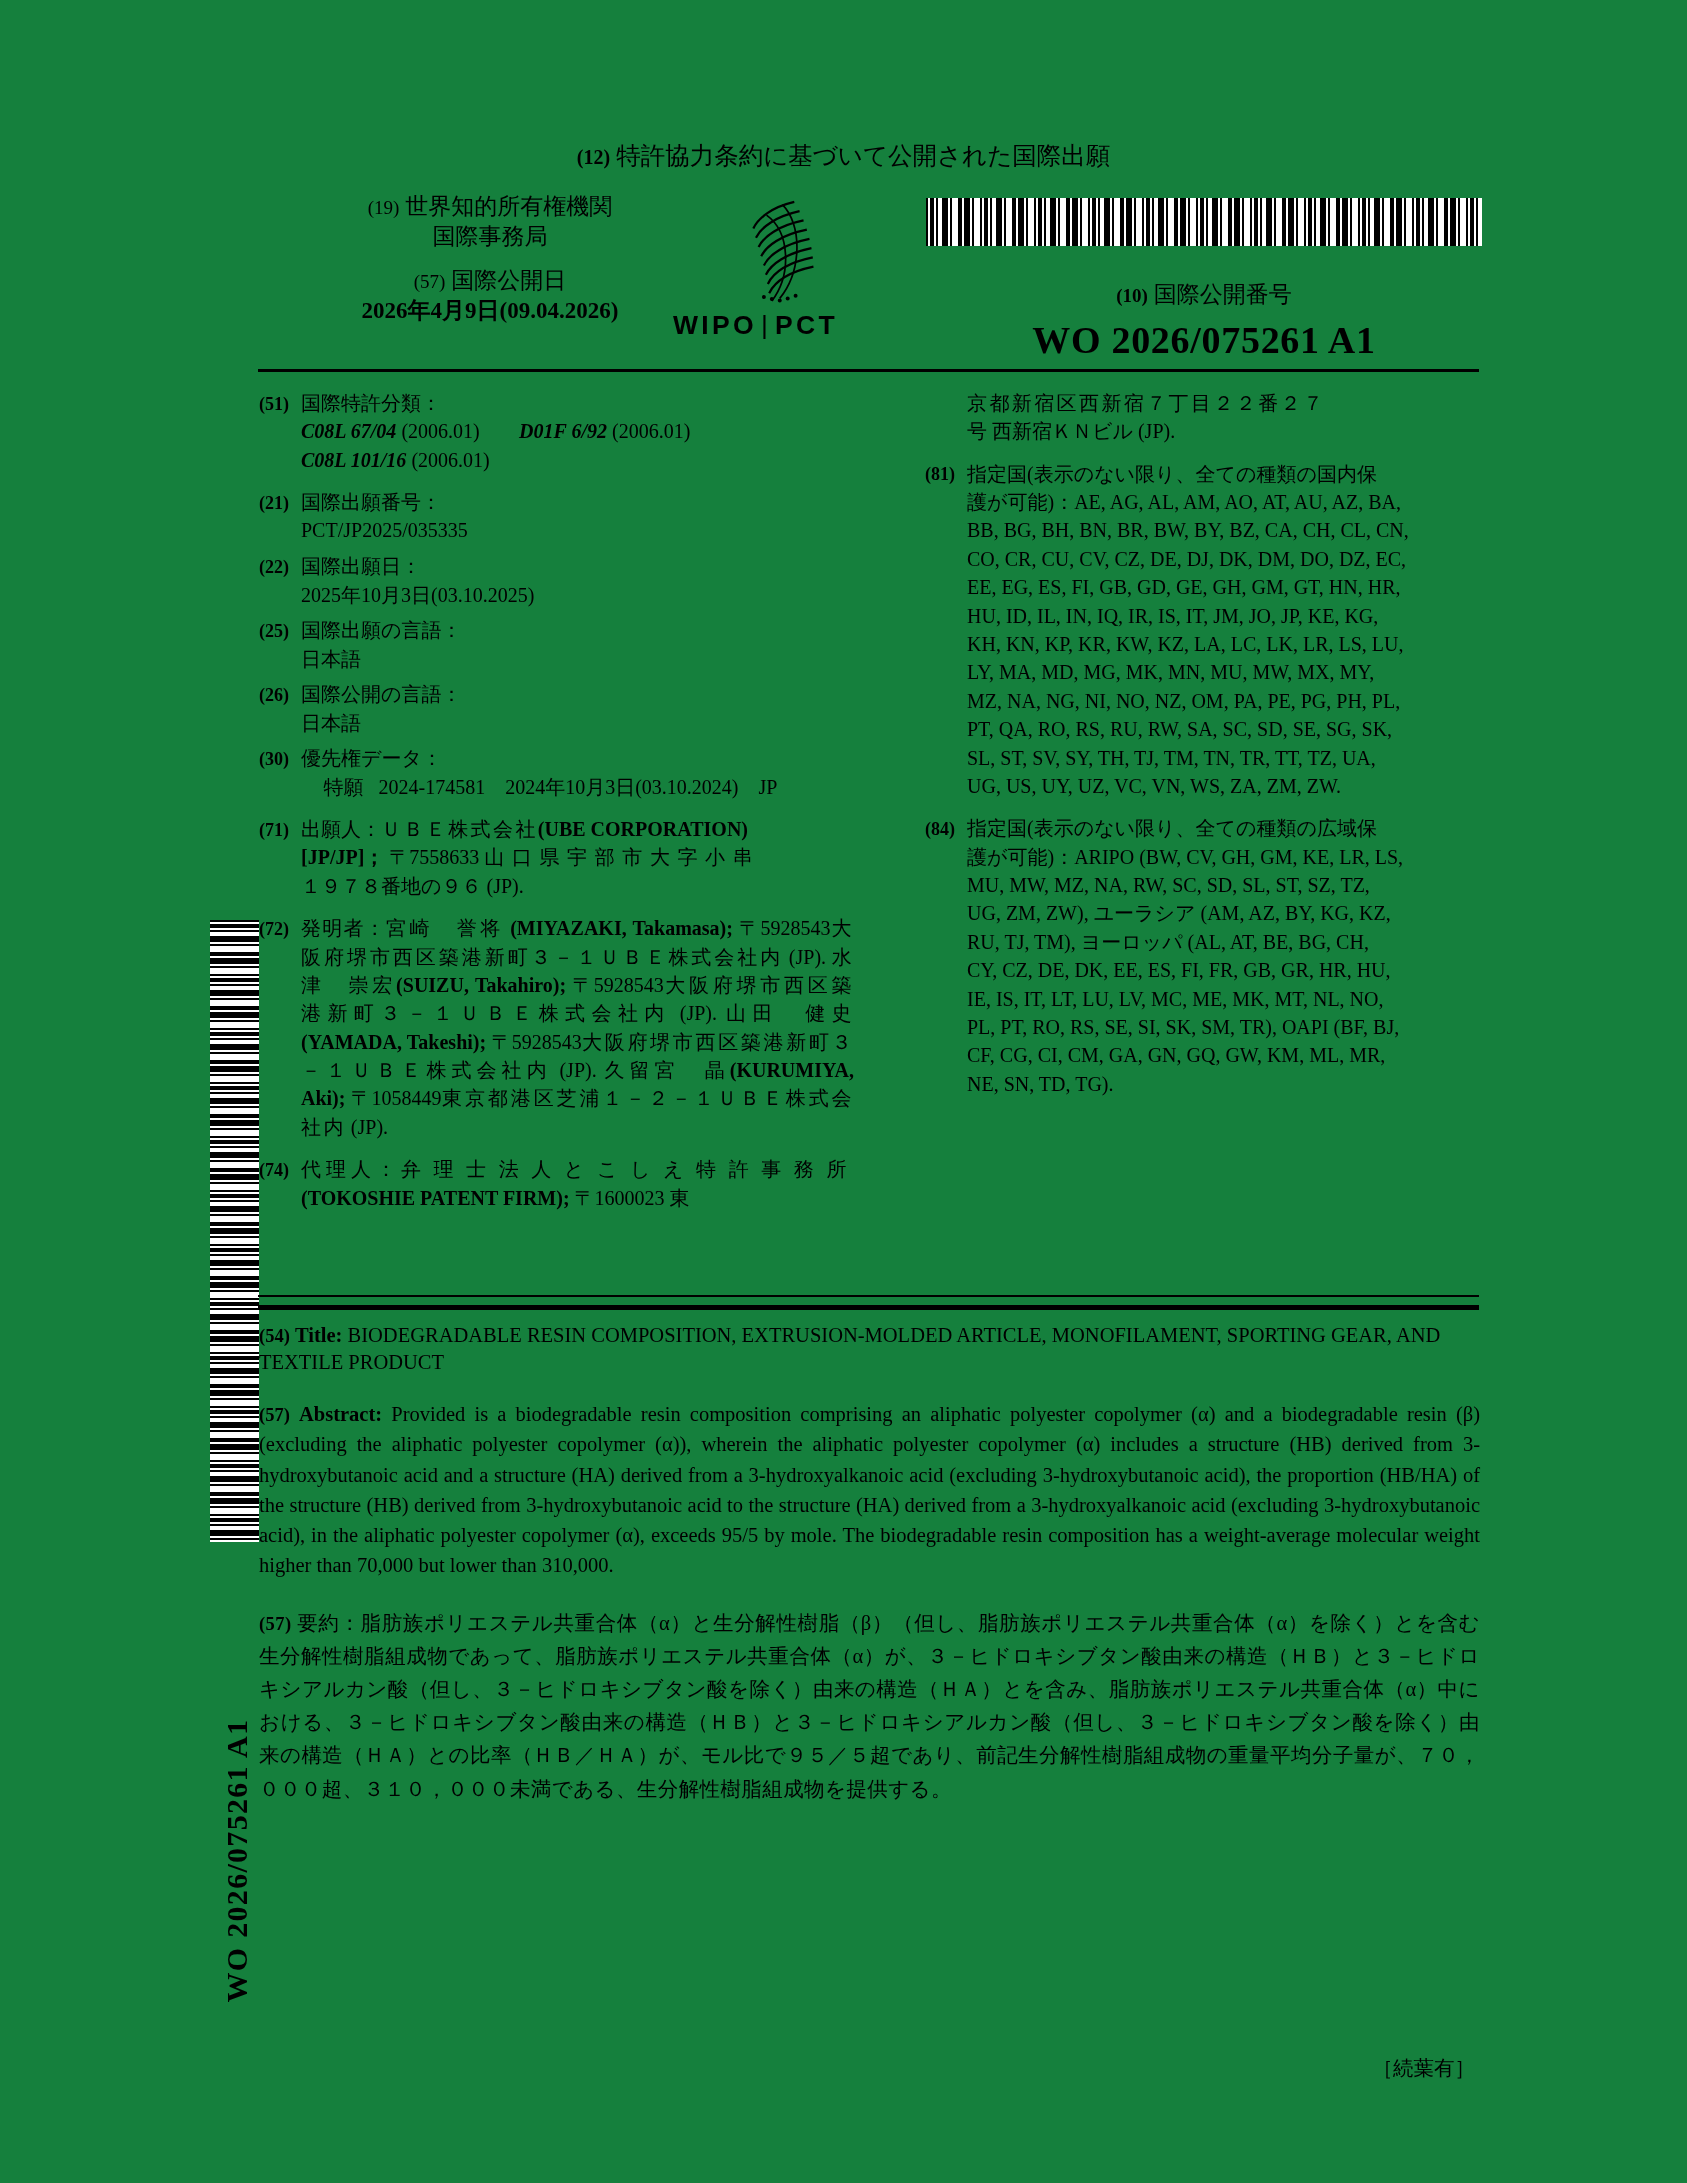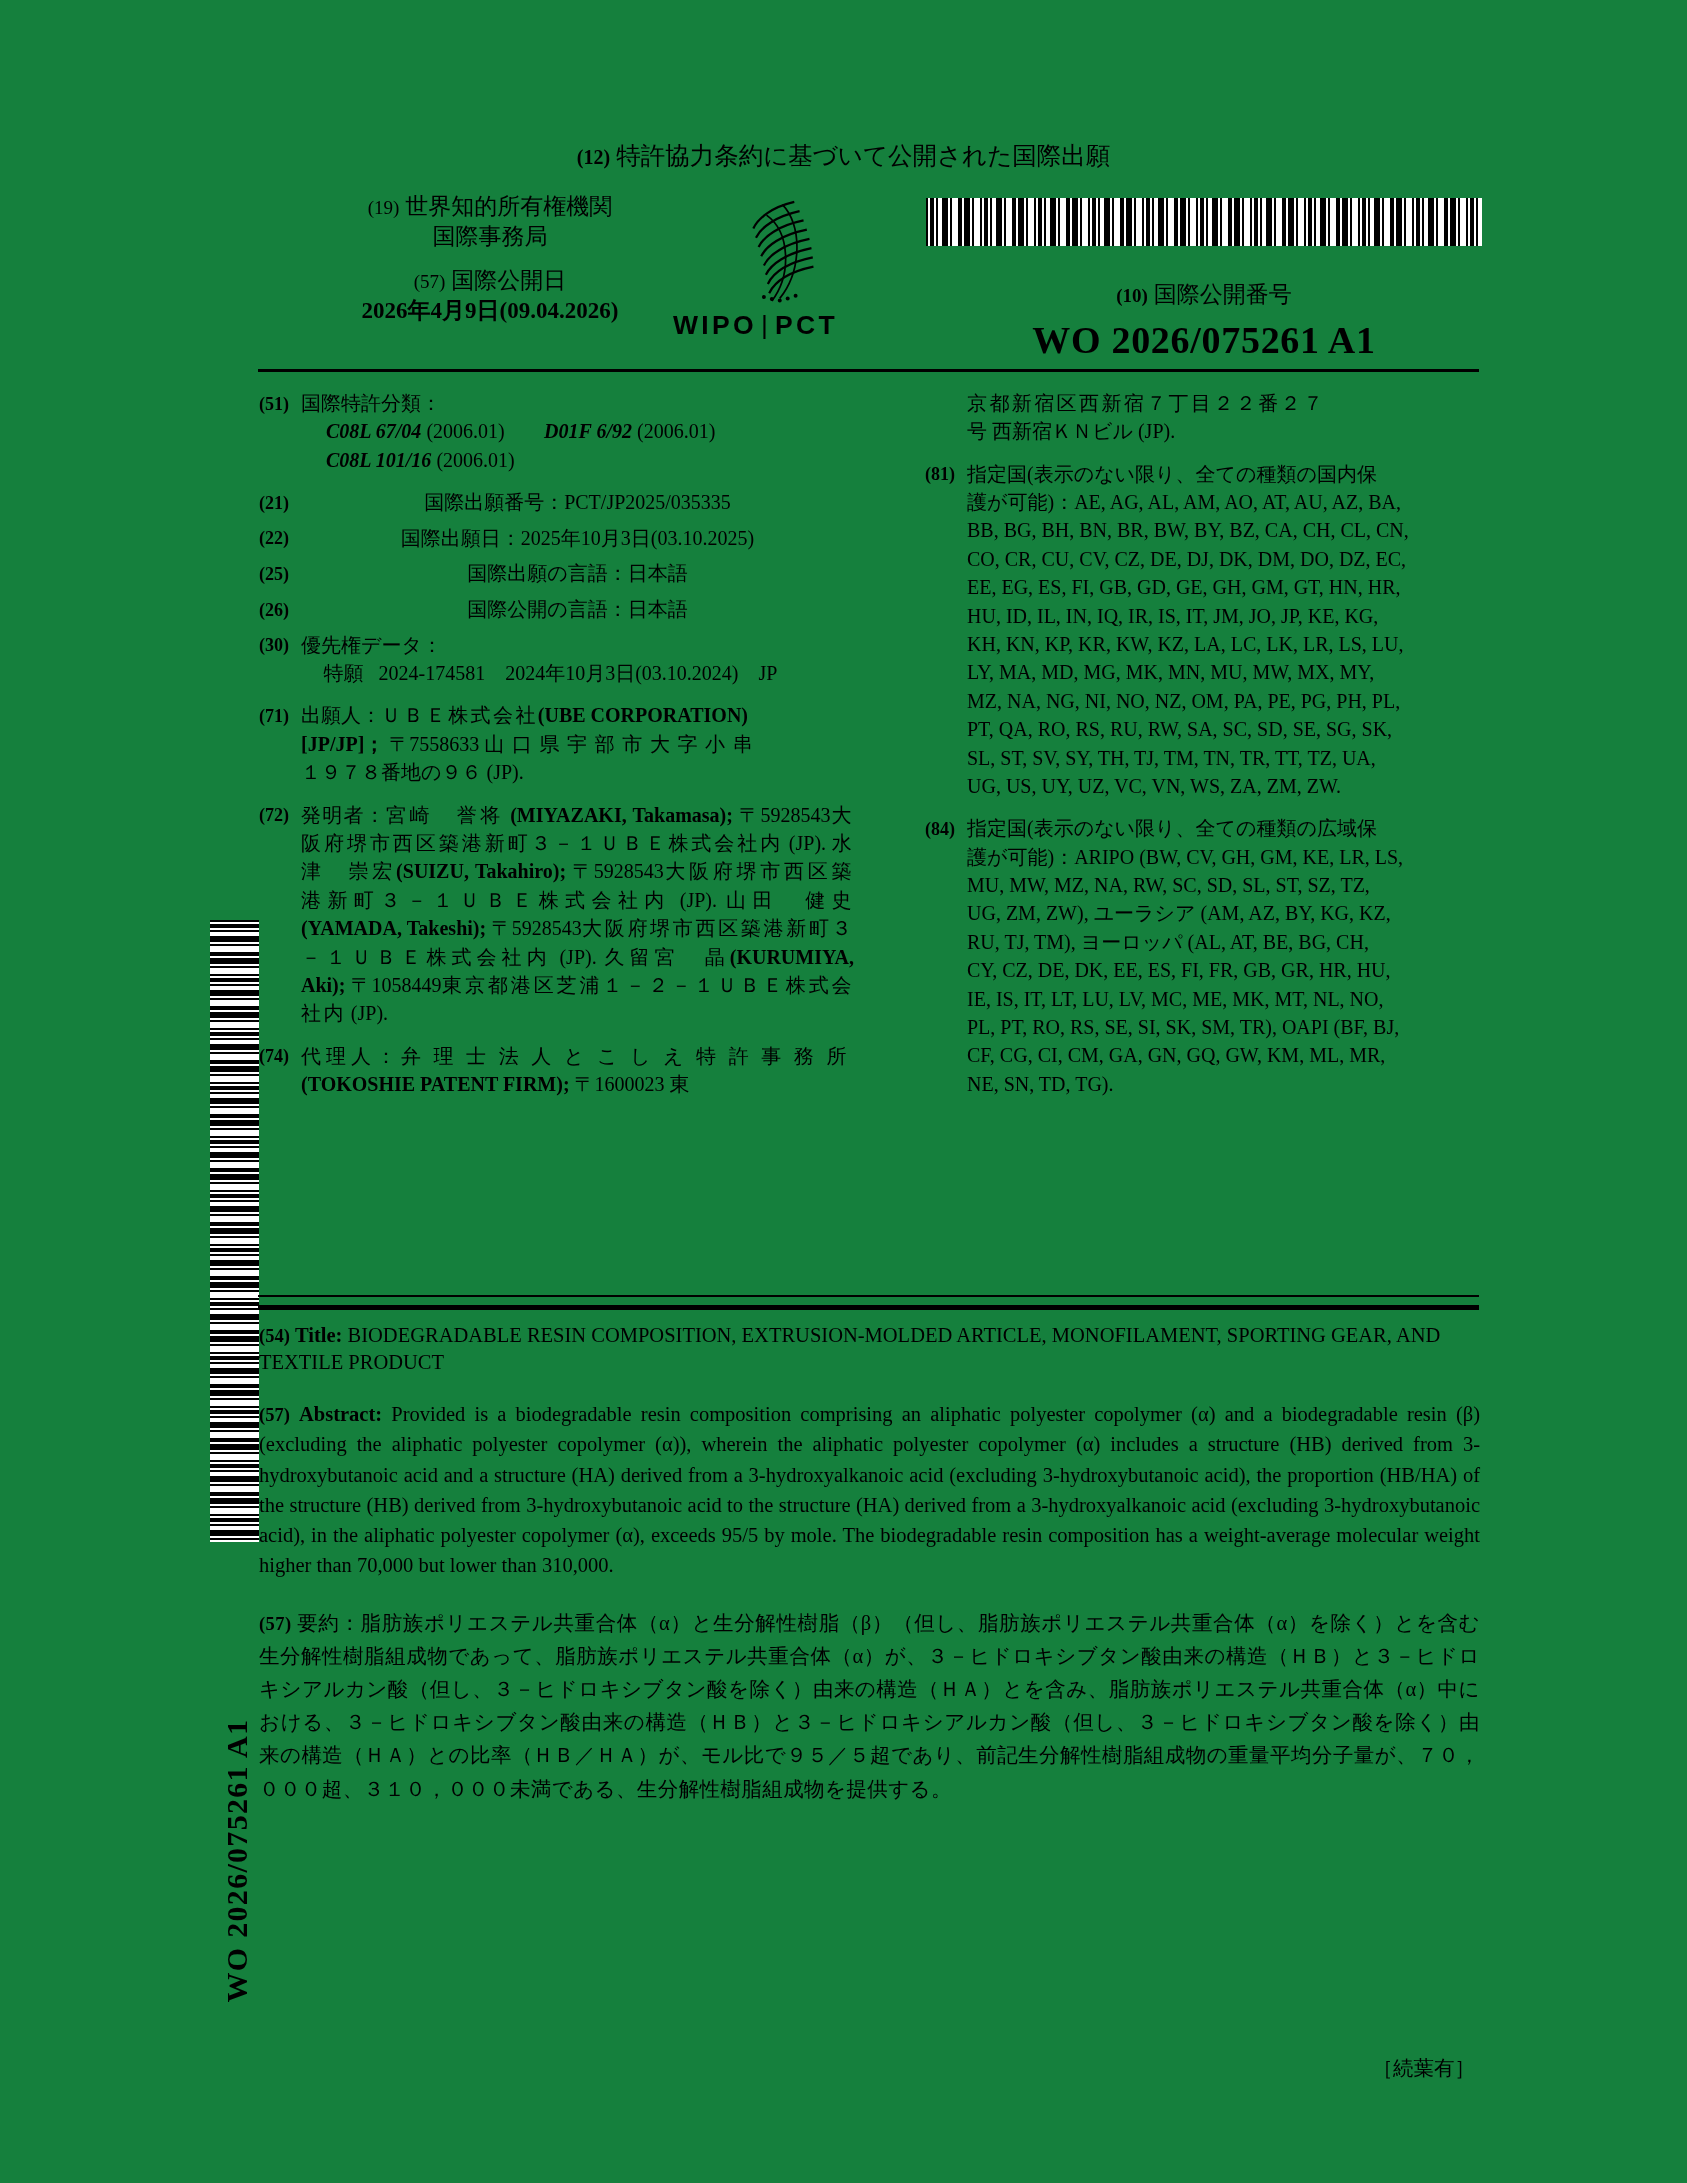--- a/index.html
+++ b/index.html
@@ -172,25 +172,25 @@
     flex: 0 0 42px;
     font-weight: bold;
     font-size: 18px;
     padding-top: 2.6px;
   }
   .field .body { flex: 1 1 auto; }
 
   .field-gap { height: 12.6px; }
   .field-gap-sm { height: 6px; }
 
-  .row-split { display: flex; justify-content: center; }
+  .row-split { display: flex; justify-content: center; flex-direction: column; }
   .row-split .lbl { white-space: nowrap; }
   .row-split .val { white-space: nowrap; }
 
-  .ipc-row { display: flex; margin-left: 25px; }
+  .ipc-row { display: flex; }
   .ipc-row .ipc-a { flex: 0 0 218px; }
   .ipc-cls { font-style: italic; font-weight: bold; }
 
   .indent { padding-left: 22.5px; }
   .b { font-weight: bold; }
   .just { text-align: justify; text-justify: inter-character; }
   .wide { letter-spacing: 0.38em; }
   .wide2 { letter-spacing: 0.12em; }
 
   

